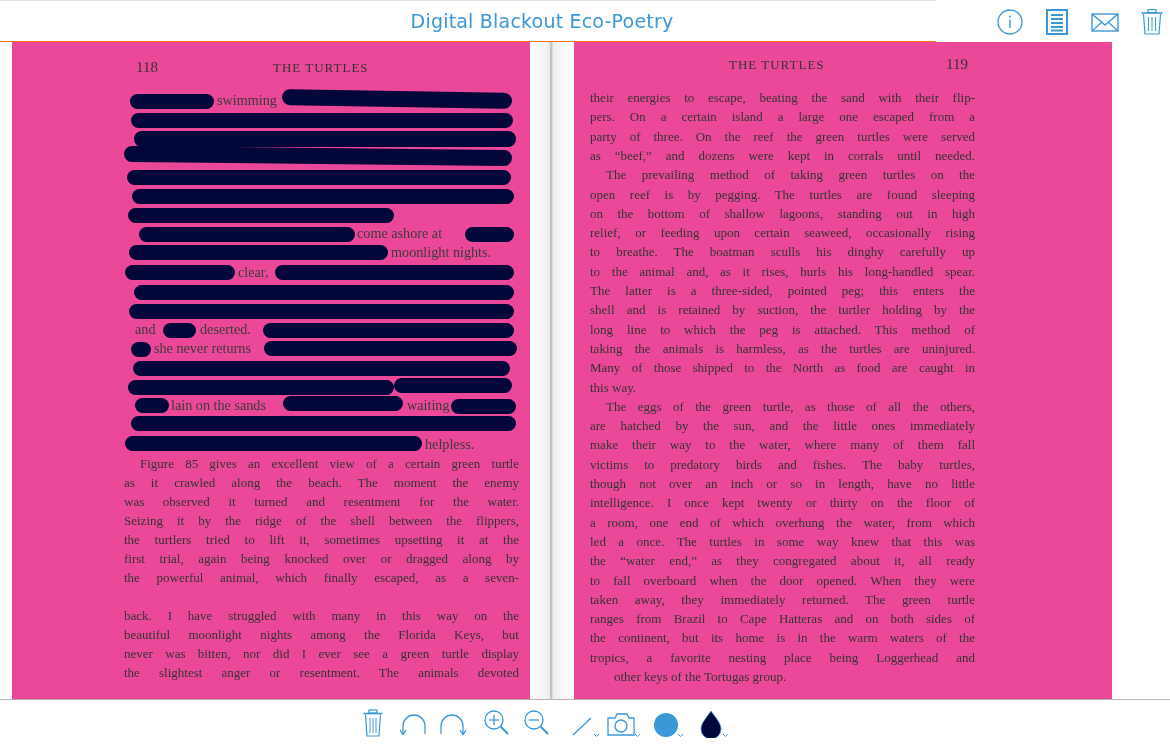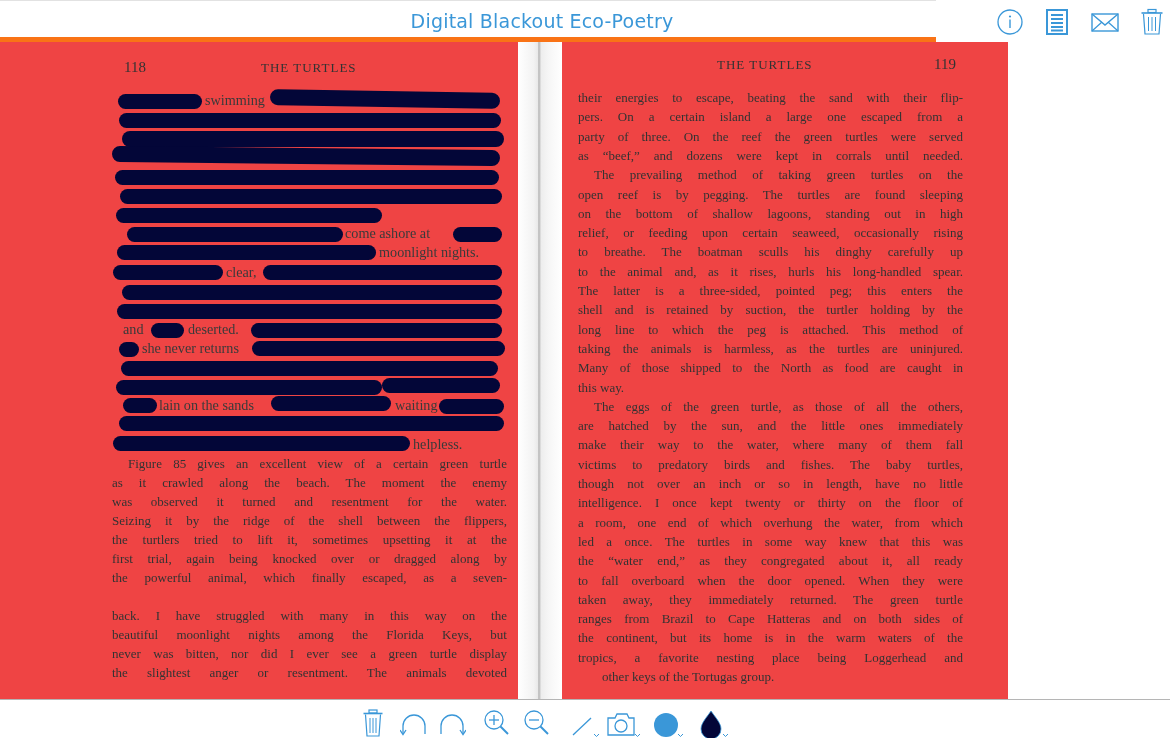--- a/index.html
+++ b/index.html
@@ -2,33 +2,33 @@
 <html><head>
 <meta charset="utf-8">
 <style>
   html, body { margin: 0; padding: 0; }
   body {
     width: 1170px; height: 751px; overflow: hidden; background: #ffffff;
     position: relative; font-family: "Liberation Serif", serif;
   }
   .header {
     position: absolute; left: 0; top: 0; width: 936px; height: 42px;
-    border-top: 1px solid #e2e2e2; border-bottom: 5px solid #f97316;
+    border-top: 1px solid #e2e2e2; border-bottom: 1px solid #f97316;
     box-sizing: border-box; background: #fff;
   }
   .app-title {
     position: absolute; left: 0; width: 1084px; top: 9px; text-align: center;
     font-family: "DejaVu Sans", sans-serif; font-size: 19px; color: #3a97d8;
     letter-spacing: 0.2px;
   }
   .hdr-icon { position: absolute; top: 7px; width: 28px; height: 28px; cursor: pointer; }
   .hdr-icon svg { width: 100%; height: 100%; display: block; }
 
   .book {
-    position: absolute; left: 0; top: 42px; width: 1008px; height: 657px; background: #ef4444;
+    position: absolute; left: 12px; top: 42px; width: 1100px; height: 657px; background: #ec4899;
   }
   .spine {
     position: absolute; left: 518px; top: 0; width: 44px; height: 657px;
     background: linear-gradient(to right, #ffffff 0%, #f3f3f3 35%, #e9e9e9 45%, #c4c4c4 46%, #c4c4c4 50%, #ededed 52%, #f6f6f6 70%, #ffffff 100%);
   }
   .page { position: absolute; top: 0; height: 657px; color: #2b2b2b; }
   .page-left { left: 112px; width: 395px; }
   .page-right { left: 578px; width: 385px; }
 
   .running-head {

